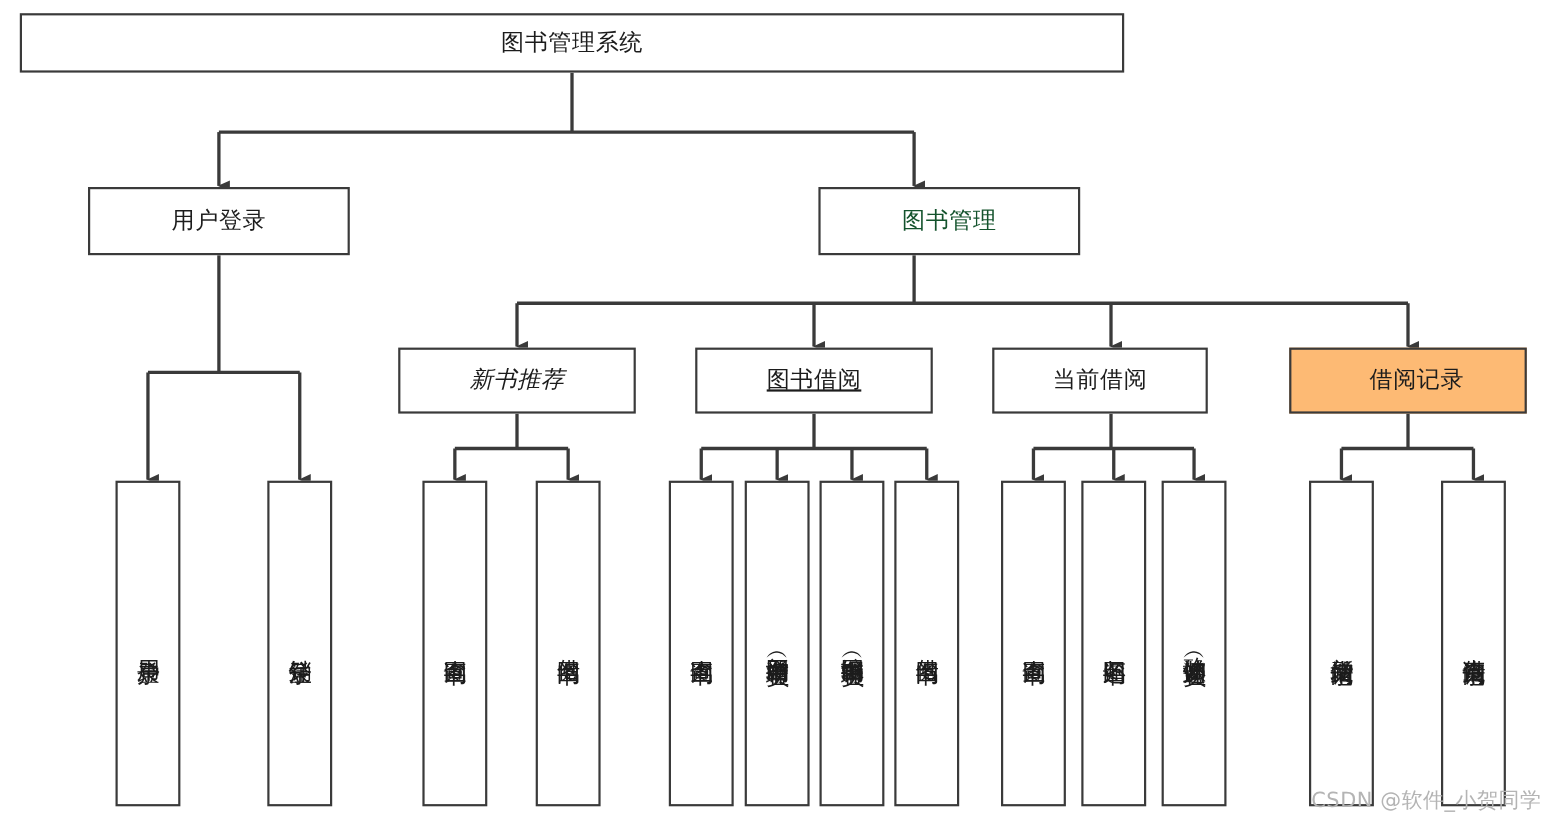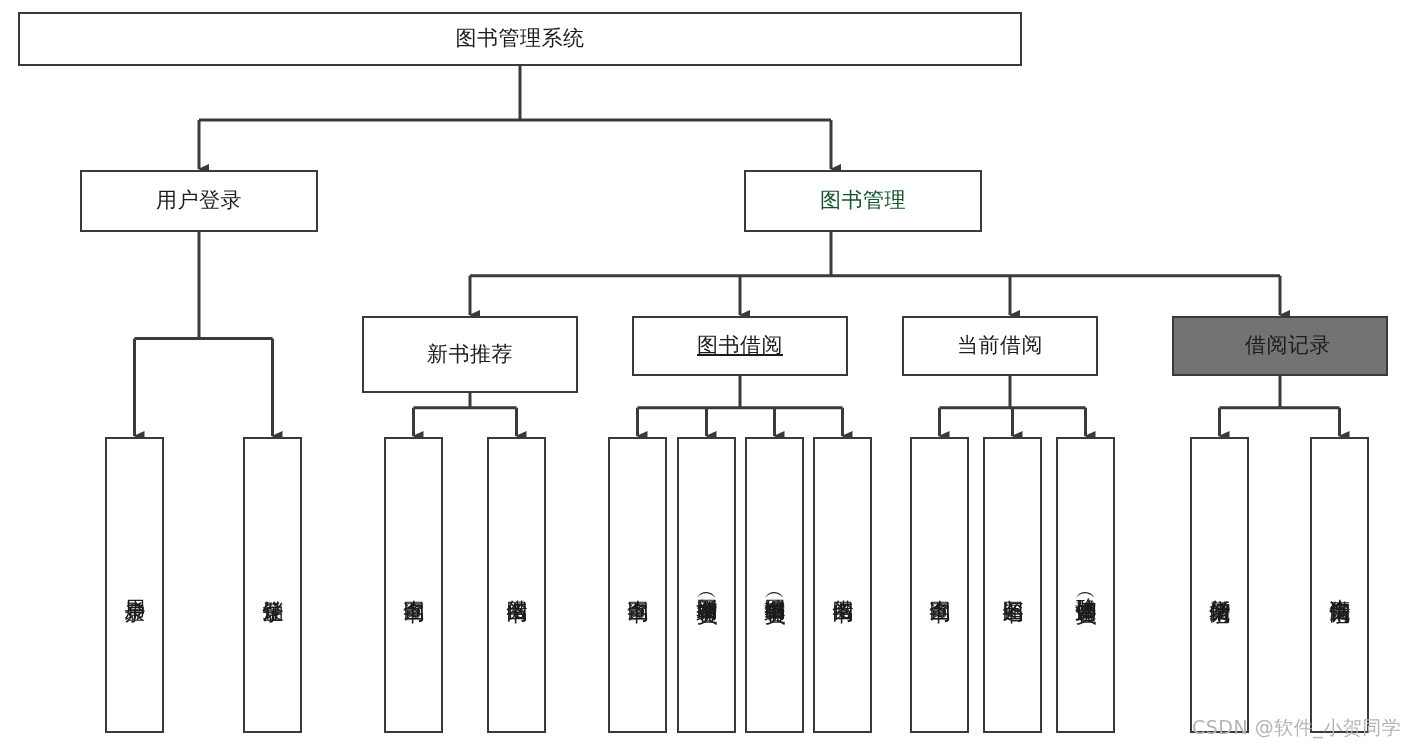--- a/index.html
+++ b/index.html
@@ -113,30 +113,30 @@
   <div id="nodes">
       <div class="node node-h" style="left: 18px; top: 12px; width: 1004px; height: 54px; border-color: rgb(58, 58, 58); background: rgb(255, 255, 255); color: rgb(28, 28, 28); font-family: Liberation Serif, serif;">
         <span class="label">图书管理系统</span>
       </div>
       <div class="node node-h" style="left: 80px; top: 170px; width: 238px; height: 62px; border-color: rgb(58, 58, 58); background: rgb(255, 255, 255); color: rgb(28, 28, 28);">
         <span class="label">用户登录</span>
       </div>
       <div class="node node-h" style="left: 712px; top: 170px; width: 238px; height: 62px; border-color: rgb(58, 58, 58); background: rgb(255, 255, 255); color: #14532d; margin-left: 32px;">
         <span class="label">图书管理</span>
       </div>
-      <div class="node node-h" style="left: 362px; top: 316px; width: 216px; height: 77px; border-color: rgb(58, 58, 58); background: rgb(255, 255, 255); color: rgb(28, 28, 28);">
+      <div class="node node-h" style="left: 362px; top: 316px; width: 216px; height: 60px; border-color: rgb(58, 58, 58); background: rgb(255, 255, 255); color: rgb(28, 28, 28); font-style: italic;">
         <span class="label">新书推荐</span>
       </div>
       <div class="node node-h" style="left: 632px; top: 316px; width: 216px; height: 60px; border-color: rgb(58, 58, 58); background: rgb(255, 255, 255); color: rgb(28, 28, 28); text-decoration: underline;">
         <span class="label">图书借阅</span>
       </div>
       <div class="node node-h" style="left: 902px; top: 316px; width: 196px; height: 60px; border-color: rgb(58, 58, 58); background: rgb(255, 255, 255); color: rgb(28, 28, 28);">
         <span class="label">当前借阅</span>
       </div>
-      <div class="node node-h" style="left: 1172px; top: 316px; width: 216px; height: 60px; border-color: rgb(58, 58, 58); background: #737373; color: rgb(28, 28, 28); padding-left: 16px;">
+      <div class="node node-h" style="left: 1172px; top: 316px; width: 216px; height: 60px; border-color: rgb(58, 58, 58); background: #fdba74; color: rgb(28, 28, 28); padding-left: 16px;">
         <span class="label">借阅记录</span>
       </div>
       <div class="node node-v" style="left: 105px; top: 437px; width: 59px; height: 296px; border-color: rgb(58, 58, 58); background: rgb(255, 255, 255); color: rgb(28, 28, 28);">
         <span class="label">用户登录</span>
       </div>
       <div class="node node-v" style="left: 243px; top: 437px; width: 59px; height: 296px; border-color: rgb(58, 58, 58); background: rgb(255, 255, 255); color: rgb(28, 28, 28);">
         <span class="label">注销登录</span>
       </div>
       <div class="node node-v" style="left: 384px; top: 437px; width: 59px; height: 296px; border-color: rgb(58, 58, 58); background: rgb(255, 255, 255); color: rgb(28, 28, 28);">
         <span class="label">查询图书</span>

